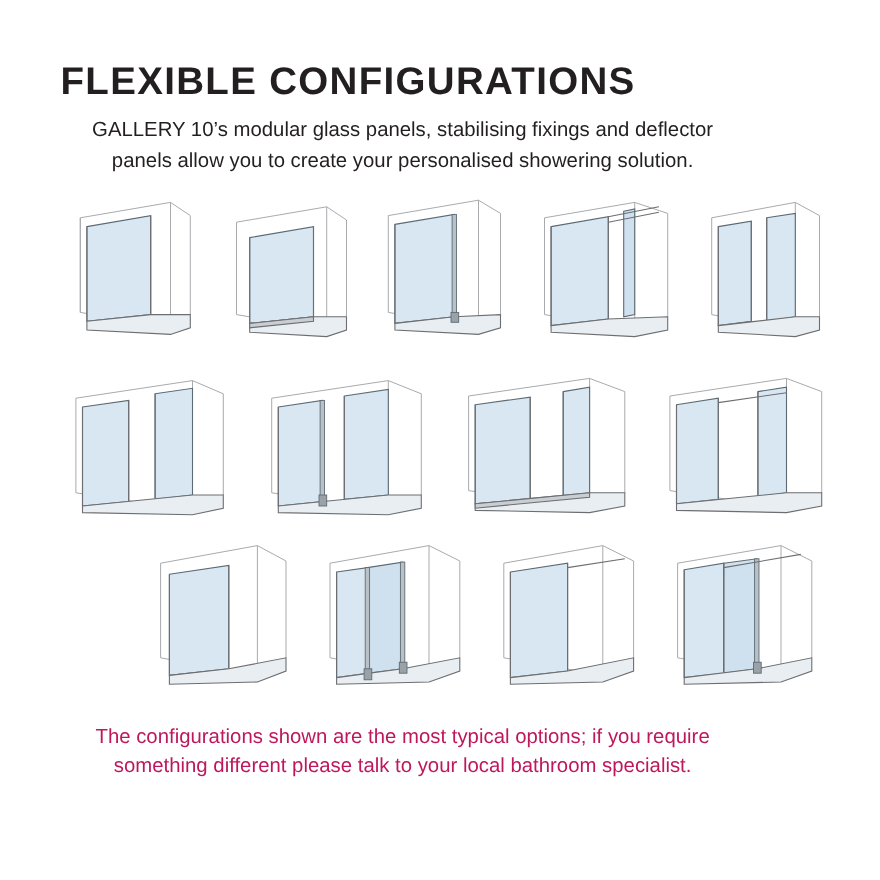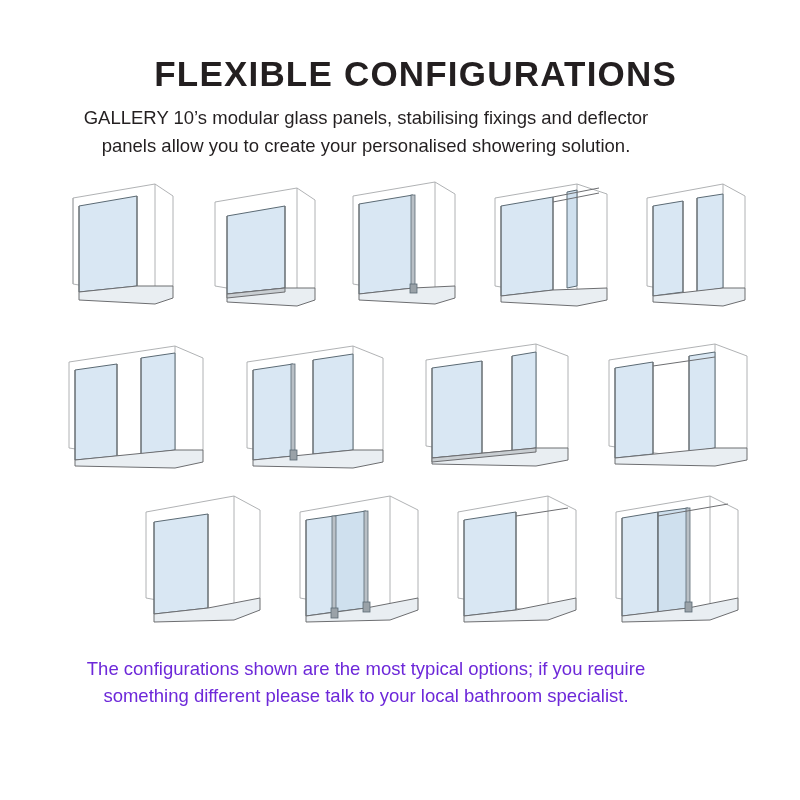--- a/index.html
+++ b/index.html
@@ -15,21 +15,21 @@
     overflow: hidden;
     position: relative;
   }
   .page {
     width: 732px;
     height: 800px;
     box-sizing: border-box;
     padding: 40px 55px 14px 55px;
     display: flex;
     flex-direction: column;
-    align-items: flex-end;
+    align-items: flex-start;
   }
   .title {
     font-size: 35px;
     font-weight: bold;
     letter-spacing: 1.2px;
     text-align: center;
     margin: 14px 0 10px 0;
     color: #231f20;
   }
   .intro {
@@ -57,21 +57,21 @@
   .row-3 .cell { margin-right: 18px; }
   .cell {
     position: relative;
   }
   .outro {
     font-size: 18.5px;
     line-height: 1.5;
     text-align: center;
     max-width: 700px;
     margin: 22px auto 0 auto;
-    color: #6d28d9;
+    color: #be185d;
   }
   svg { display: block; }
   .edge { stroke: #6d6e71; stroke-width: 1; fill: none; }
   .edge-light { stroke: #a7a9ac; stroke-width: 0.9; fill: none; }
   .glass { fill: #d9e7f3; stroke: #5b6a74; stroke-width: 1; }
   .glass2 { fill: #cfe0ee; stroke: #5b6a74; stroke-width: 1; }
   .tray { fill: #e9eef2; stroke: #6d6e71; stroke-width: 1; }
   .tray-dark { fill: #c9ced2; stroke: #6d6e71; stroke-width: 1; }
   .bar { fill: #9aa2a8; stroke: #5b6a74; stroke-width: 0.8; }
   .post { fill: #b9c0c6; stroke: #5b6a74; stroke-width: 0.8; }

